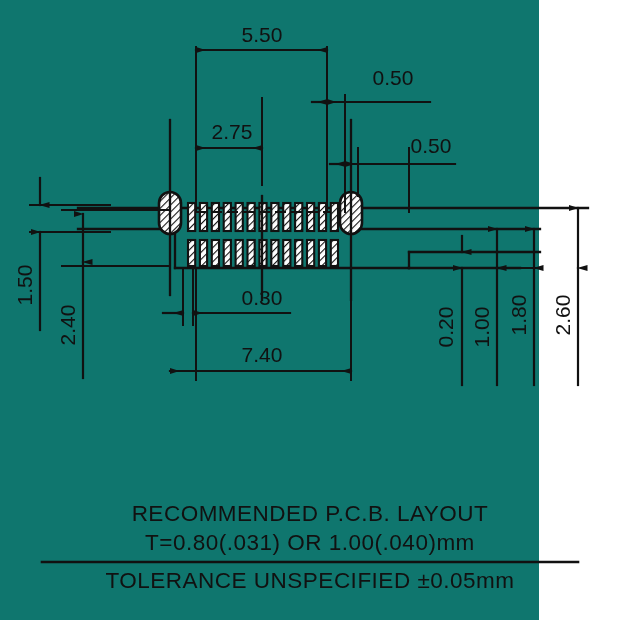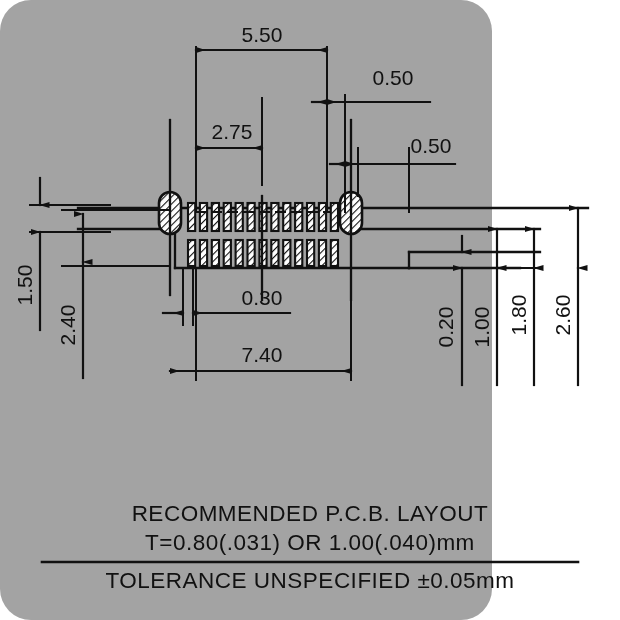--- a/index.html
+++ b/index.html
@@ -1,18 +1,18 @@
 <!DOCTYPE html>
 <html><head>
 <meta charset="utf-8">
 <style>
   html,body{margin:0;padding:0;background:#ffffff;}
   body{width:620px;height:620px;overflow:hidden;
        font-family:"Liberation Sans","DejaVu Sans",sans-serif;}
-  #root{position:relative;width:492px;height:620px;background:#a3a3a3;border-radius:31px;}
+  #root{position:relative;width:539px;height:620px;background:#0f766e;}
   svg#dwg{position:absolute;left:0;top:0;width:620px;height:620px;display:block;}
   .dimtext{font-family:"Liberation Sans","DejaVu Sans",sans-serif;
            font-size:21px;fill:#111;letter-spacing:0px;}
   .notetext{font-family:"Liberation Sans","DejaVu Sans",sans-serif;
             font-size:22.5px;fill:#111;letter-spacing:0.5px;}
 </style>
 </head>
 <body>
 
 <div id="root">

